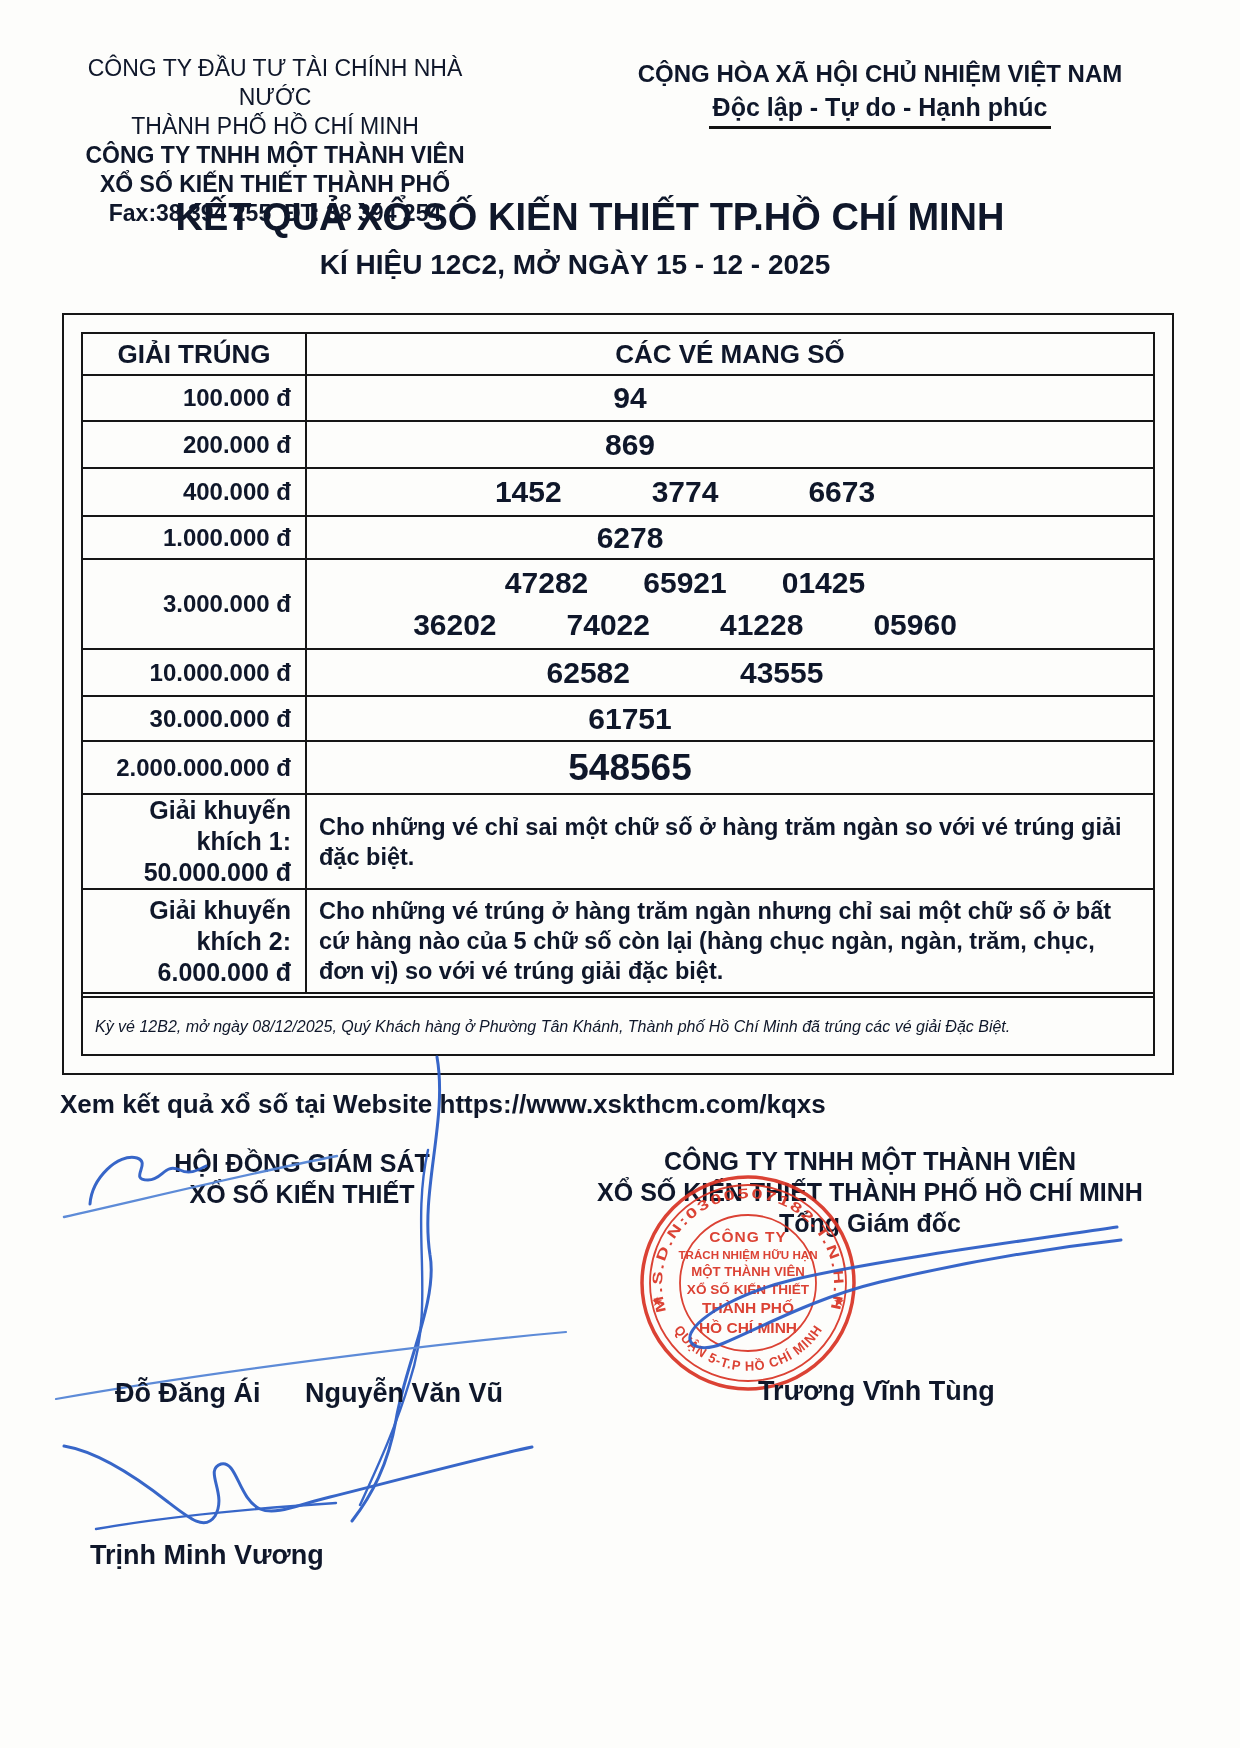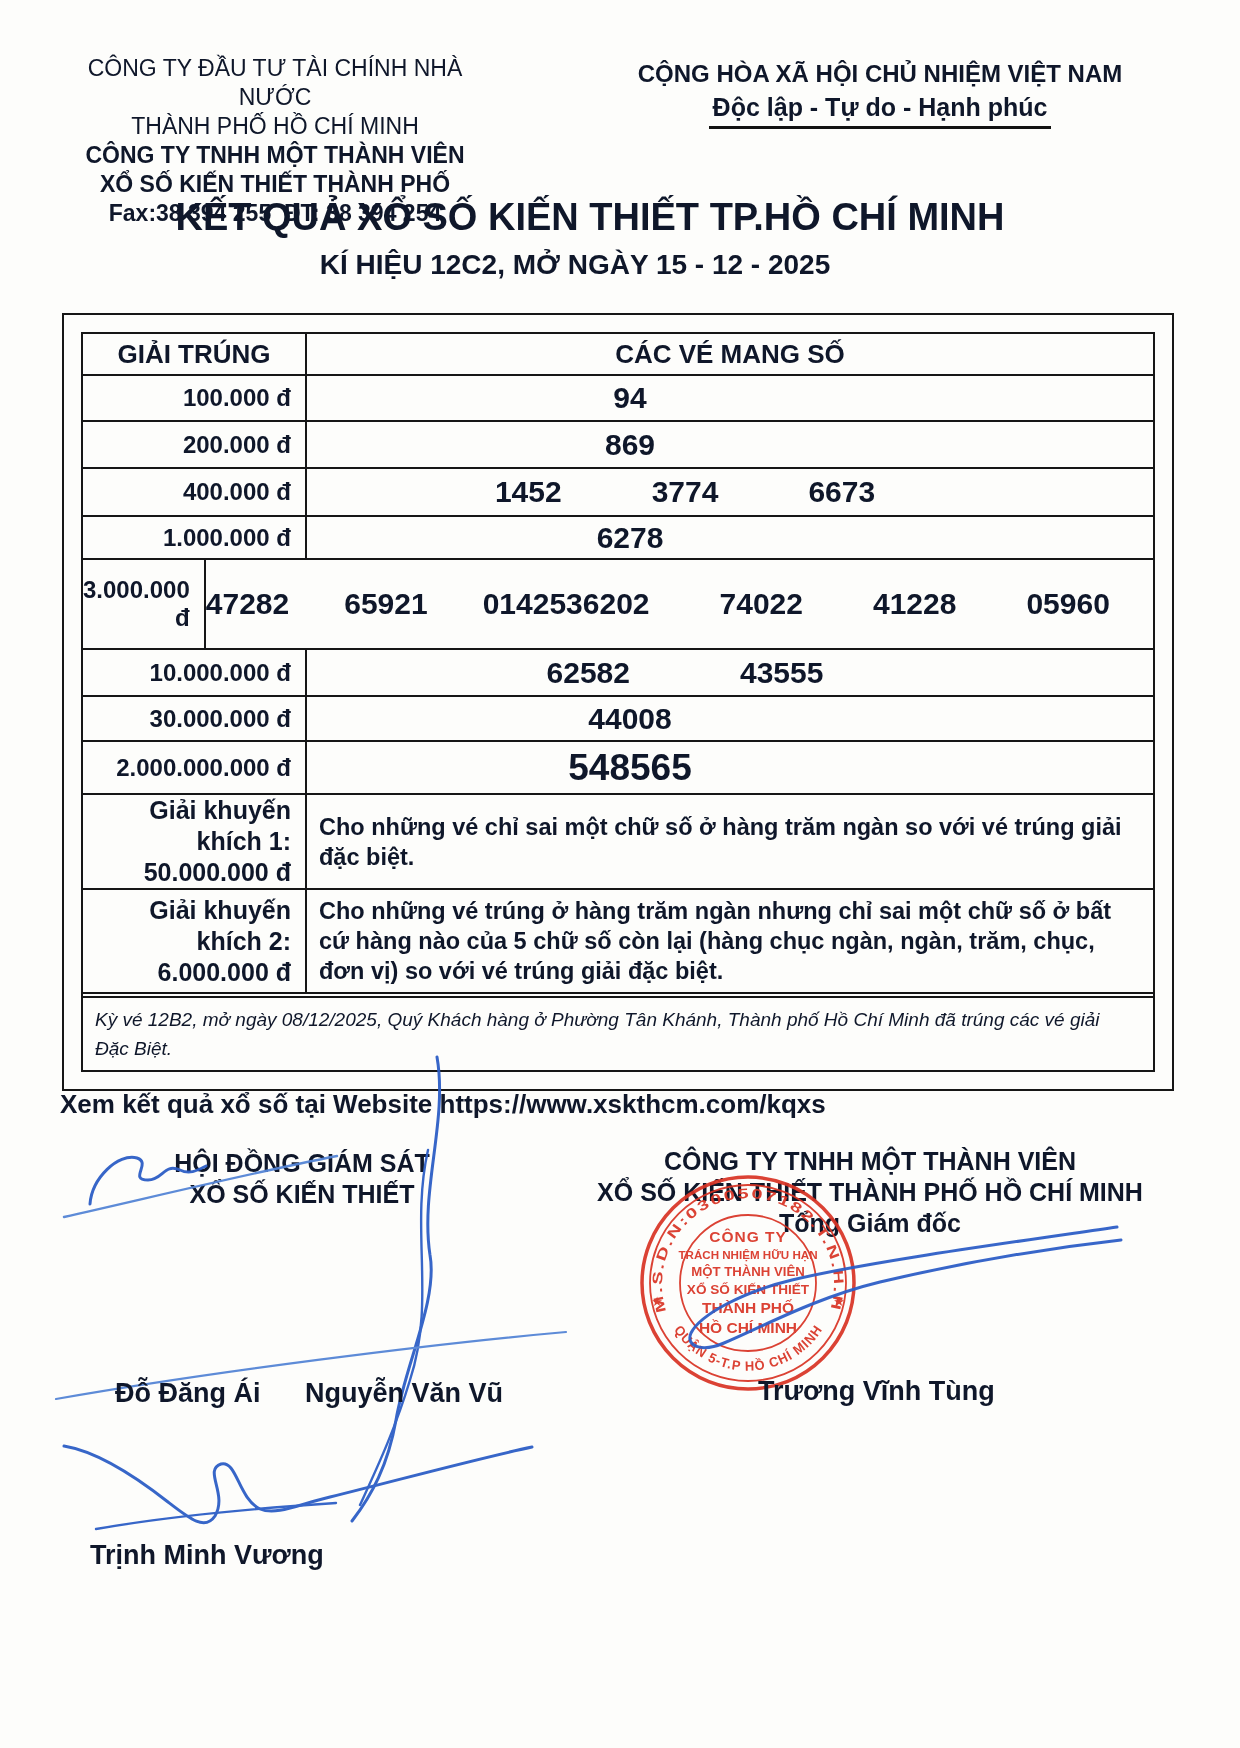--- a/index.html
+++ b/index.html
@@ -29,25 +29,25 @@
   .clab.center{justify-content:center;padding-right:0;text-align:center;font-size:26px;}
   .clab.twoline{flex-direction:column;justify-content:center;align-items:flex-end;line-height:31px;font-size:25px;}
   .cval{flex:1;justify-content:center;font-weight:700;font-size:30px;}
   .cval.head{font-size:26px;}
   .cval.single{padding-right:200px;}
   .cval.multi{padding-right:90px;}
   .nums{display:flex;gap:90px;}
   .nums.g55{gap:55px;}
   .nums.g70{gap:70px;}
   .nums.g110{gap:110px;}
-  .cval.stack{flex-direction:row;justify-content:center;line-height:42px;}
+  .cval.stack{flex-direction:column;justify-content:center;line-height:42px;}
   .cval.jack{font-size:37px;}
   .cdesc{flex:1;justify-content:flex-start;font-weight:700;font-size:23.5px;line-height:30px;
          padding:6px 18px 6px 12px;text-align:left;}
-  .cnote{flex:1;justify-content:flex-start;font-style:italic;font-weight:500;font-size:19px;
+  .cnote{flex:1;justify-content:flex-start;font-style:italic;font-weight:500;font-size:16px;
          line-height:29px;padding:7px 20px 7px 12px;text-align:left;}
   
   .website{left:60px;top:1089px;width:1100px;font-weight:700;font-size:26px;}
   .sig-title{text-align:center;font-weight:700;font-size:25px;line-height:31px;}
   .sigL{left:137px;top:1148px;width:330px;}
   .sigR{left:589px;top:1146px;width:562px;}
   .name{font-weight:700;font-size:27px;white-space:nowrap;}
   svg{display:block;}
   .overlay{left:0;top:0;pointer-events:none;}
 </style>
@@ -126,21 +126,21 @@
       <div class="cell cval multi">
         <div class="nums g110">
           <span>62582</span>
           <span>43555</span>
         </div>
       </div>
     </div>
     <div class="trow" style="min-height:43px">
       <div class="cell clab">30.000.000 đ</div>
       <div class="cell cval single">
-        <span>44008</span>
+        <span>61751</span>
       </div>
     </div>
     <div class="trow" style="min-height:51px">
       <div class="cell clab">2.000.000.000 đ</div>
       <div class="cell cval single jack">
         <span>548565</span>
       </div>
     </div>
     <div class="trow" style="min-height:70px">
       <div class="cell clab twoline">

